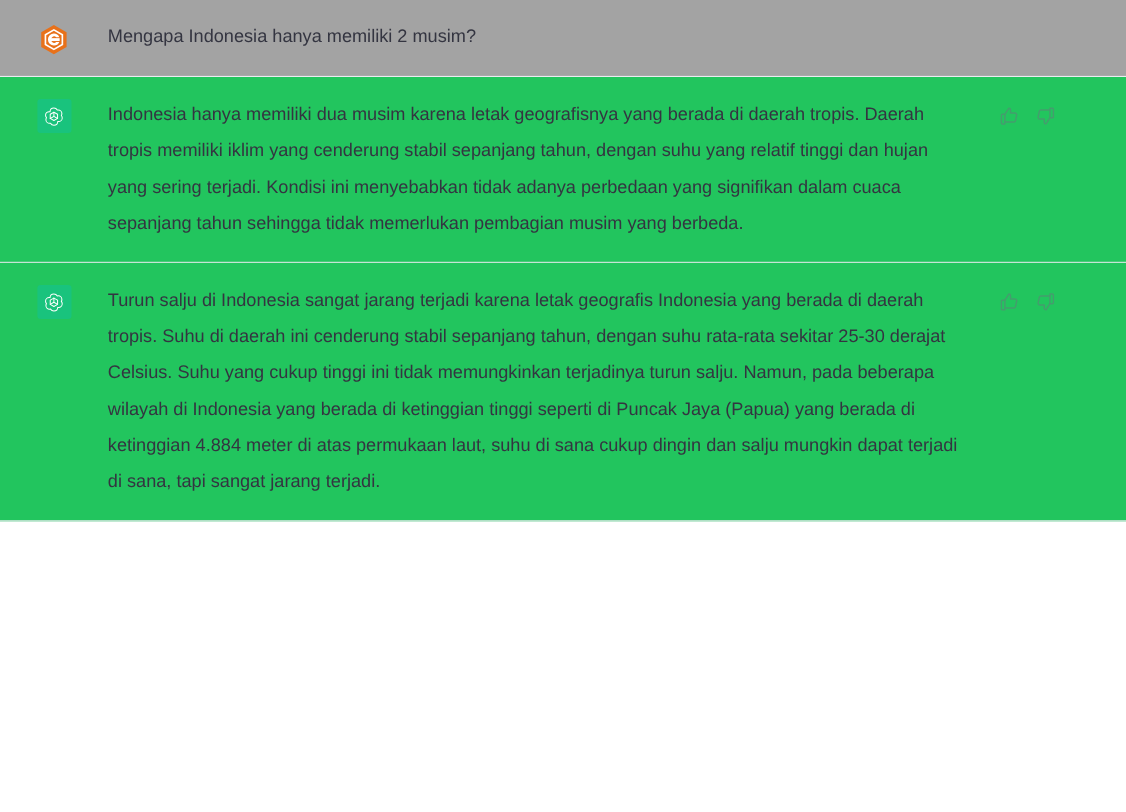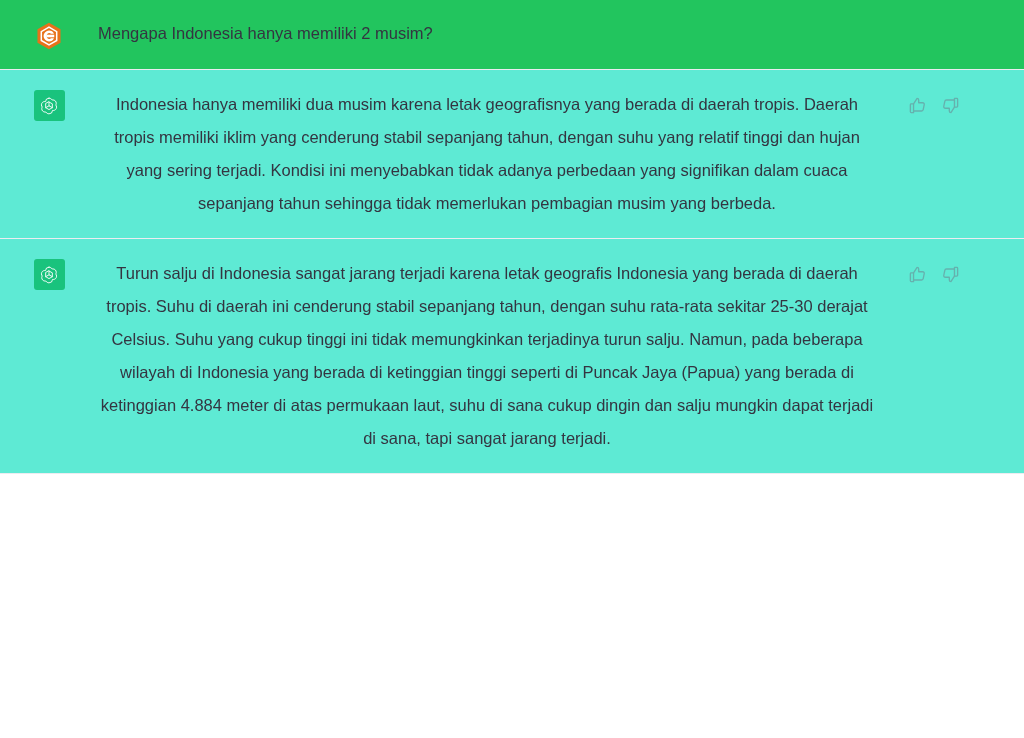--- a/index.html
+++ b/index.html
@@ -23,25 +23,24 @@
   .turn {
     display: flex;
     align-items: flex-start;
     box-sizing: border-box;
     width: 100%;
     padding: 18px 0 18px 0;
     border-bottom: 1px solid #ececf1;
     position: relative;
   }
   .turn.user {
-    background: #22c55e;
+    background: #a3a3a3;
   }
   .turn.assistant {
-    background: #5eead4;
-    text-align: center;
+    background: #22c55e;
   }
   .avatar-cell {
     width: 98px;
     flex: 0 0 98px;
     display: flex;
     justify-content: center;
     padding-top: 2px;
   }
   .avatar {
     width: 31px;

